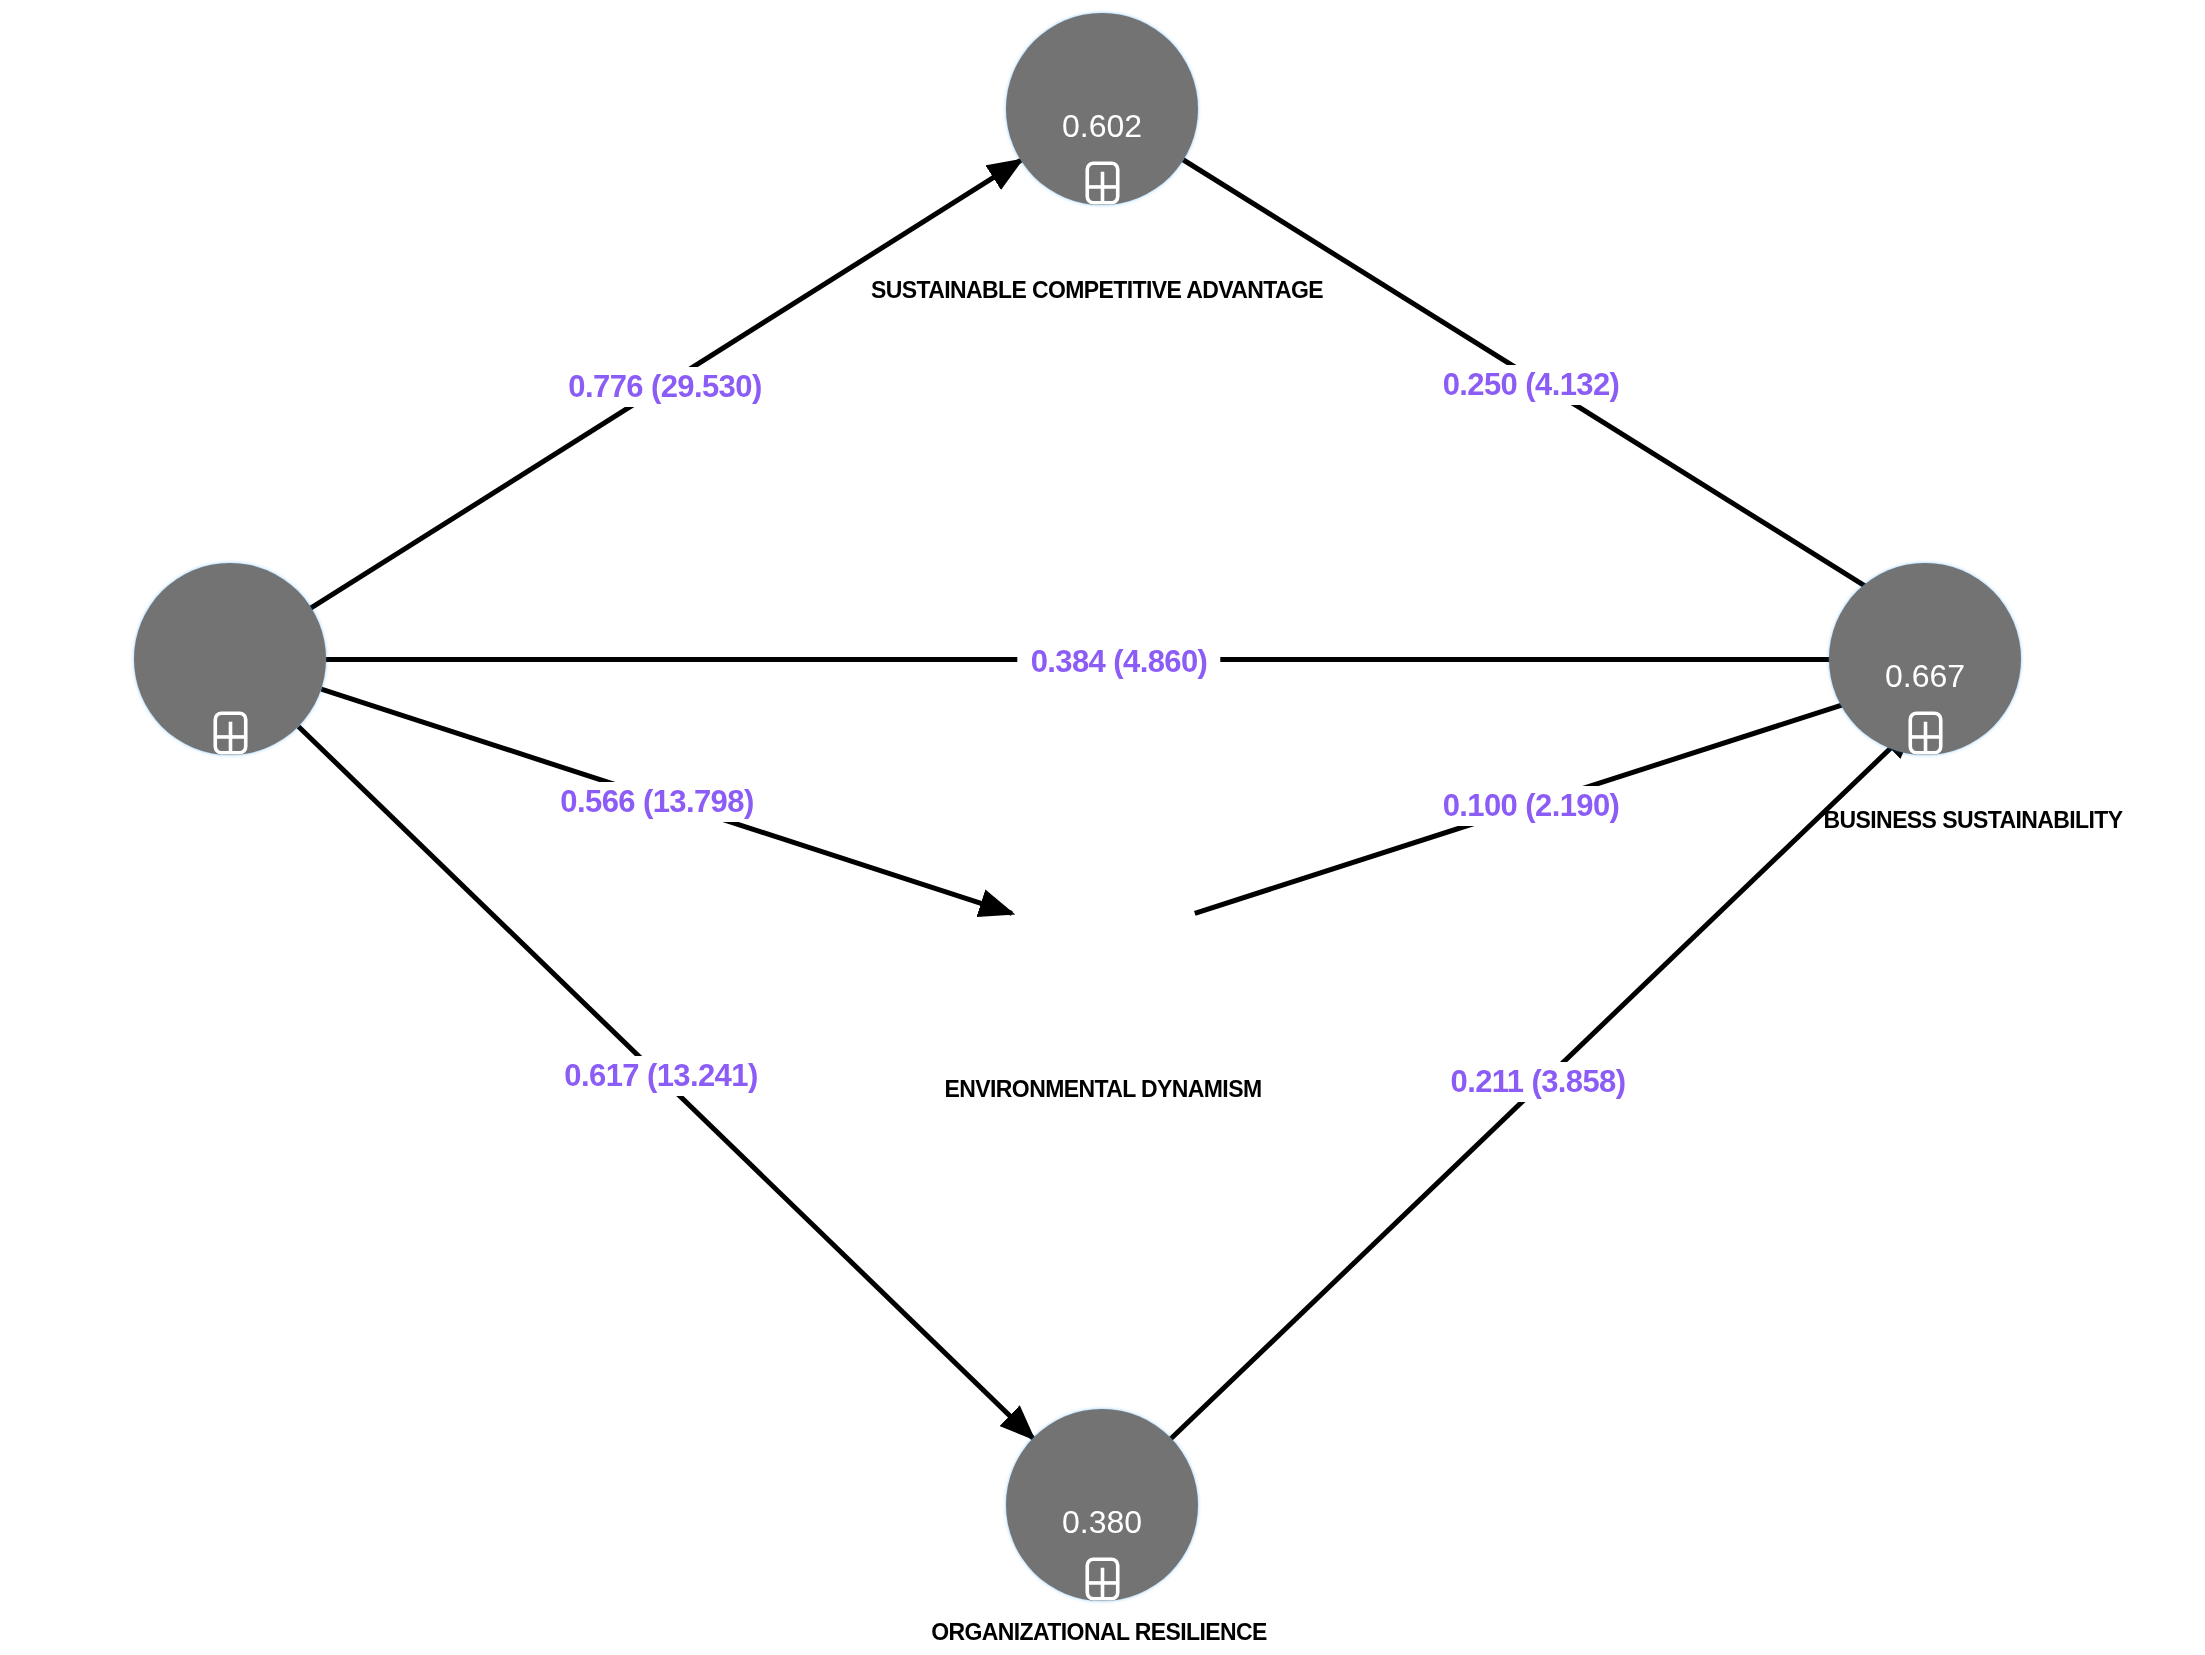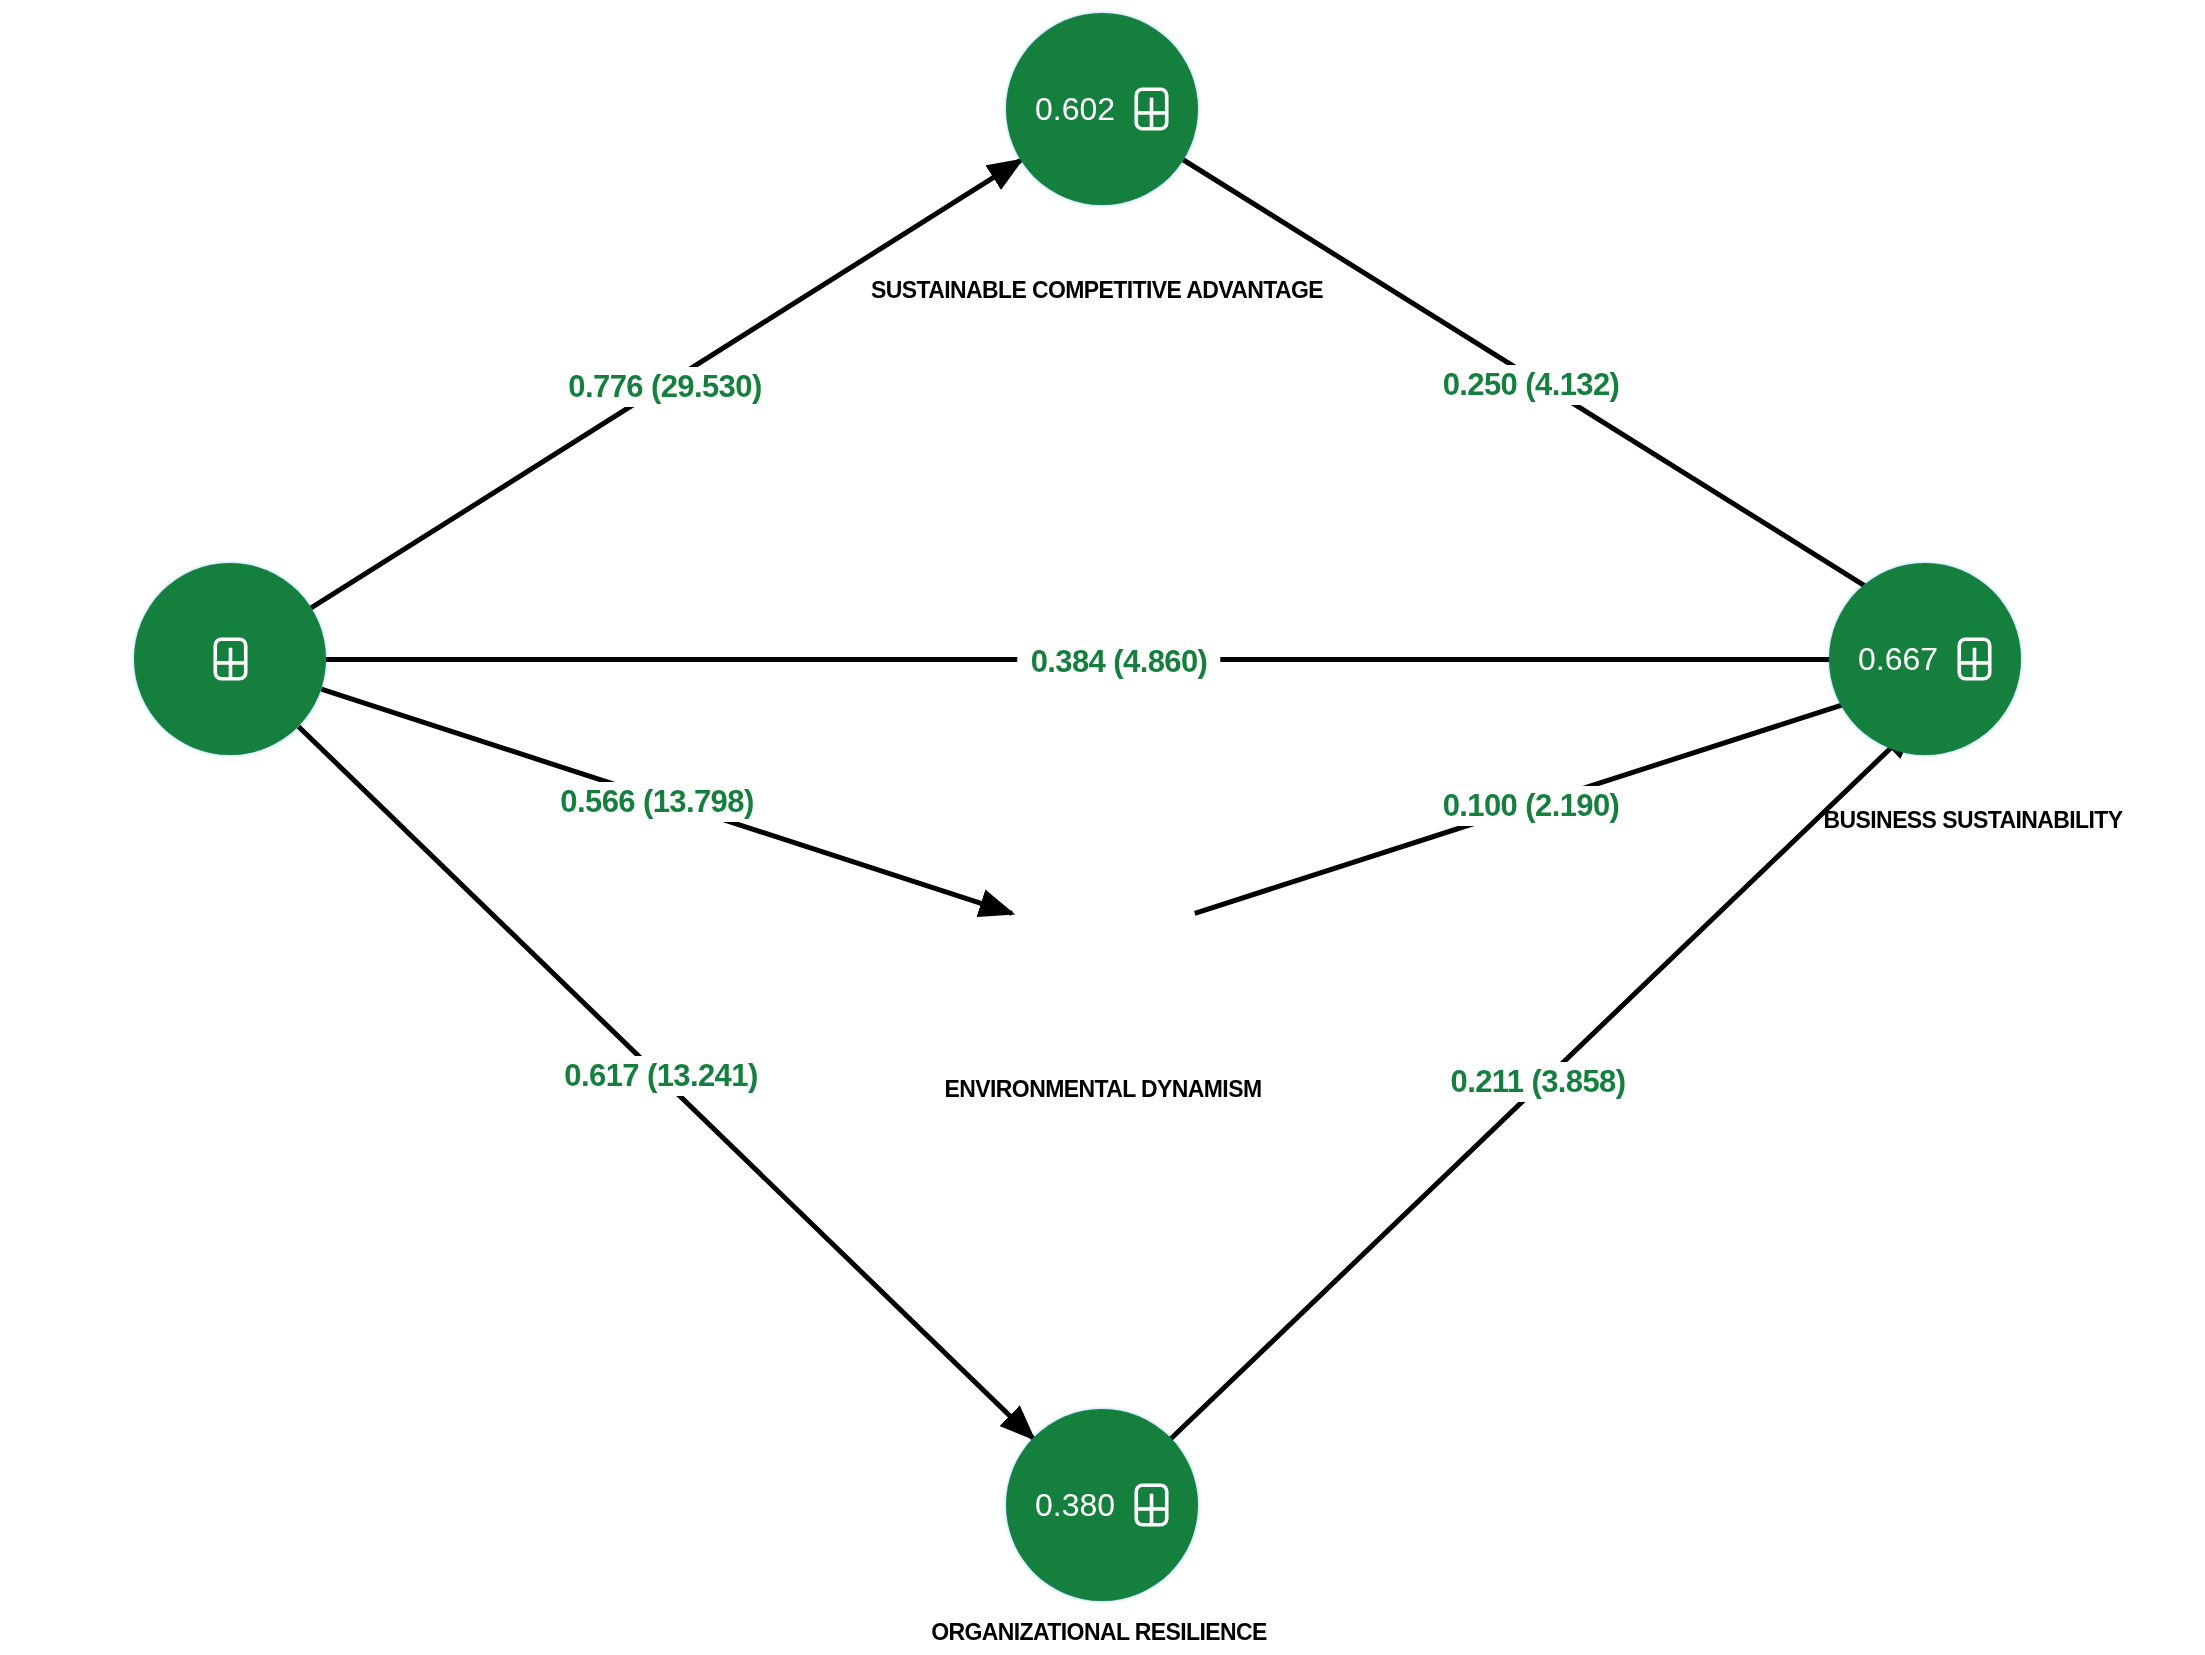--- a/index.html
+++ b/index.html
@@ -20,26 +20,26 @@
   .path-line {
     stroke: #000000;
     stroke-width: 9;
     fill: none;
   }
   .node {
     position: absolute;
     width: 192px;
     height: 192px;
     border-radius: 50%;
-    background: #15803d;
+    background: #737373;
     box-shadow: 0 0 3.3px rgba(30,150,242,0.55);
     display: flex;
-    flex-direction: row;
+    flex-direction: column;
     align-items: center;
-    justify-content: center;
+    justify-content: flex-end;
     gap: 19px;
   }
   .node-value {
     color: #ffffff;
     font-size: 32px;
     font-weight: 400;
     line-height: 1;
     letter-spacing: 0px;
   }
   .node-value:empty { display: none; }
@@ -49,21 +49,21 @@
     transform: translate(-50%, -50%);
     color: #000000;
     font-size: 23px;
     font-weight: 700;
     letter-spacing: -0.6px;
     white-space: nowrap;
   }
   .path-label {
     position: absolute;
     transform: translate(-50%, -50%);
-    color: #15803d;
+    color: #8b5cf6;
     font-size: 31px;
     font-weight: 700;
     letter-spacing: -0.6px;
     white-space: nowrap;
     background: #ffffff;
     padding: 2.2px 13.4px;
     line-height: 1.15;
   }
 </style>
 </head>

